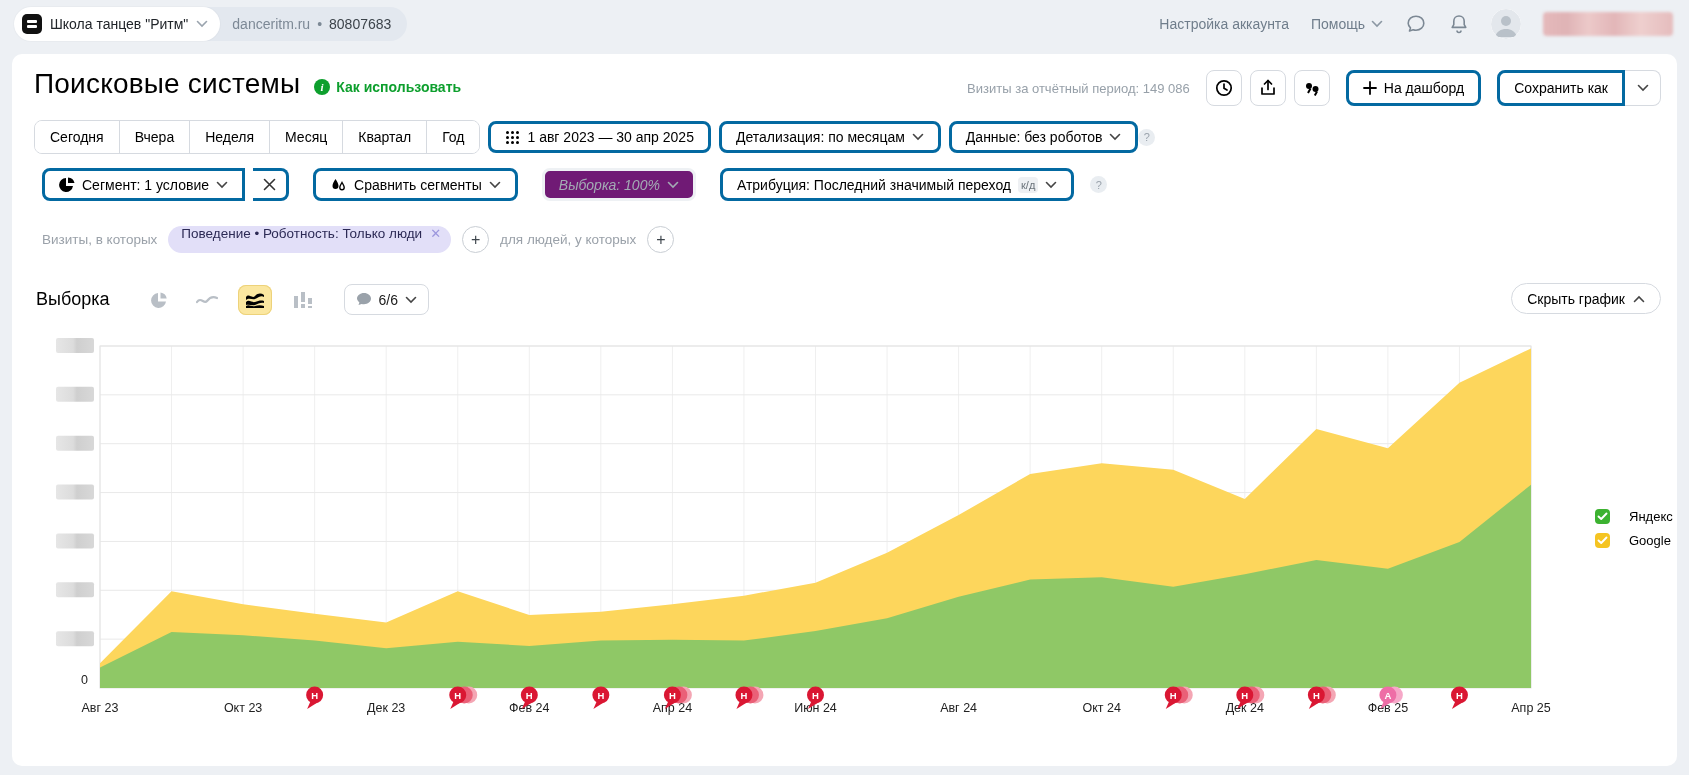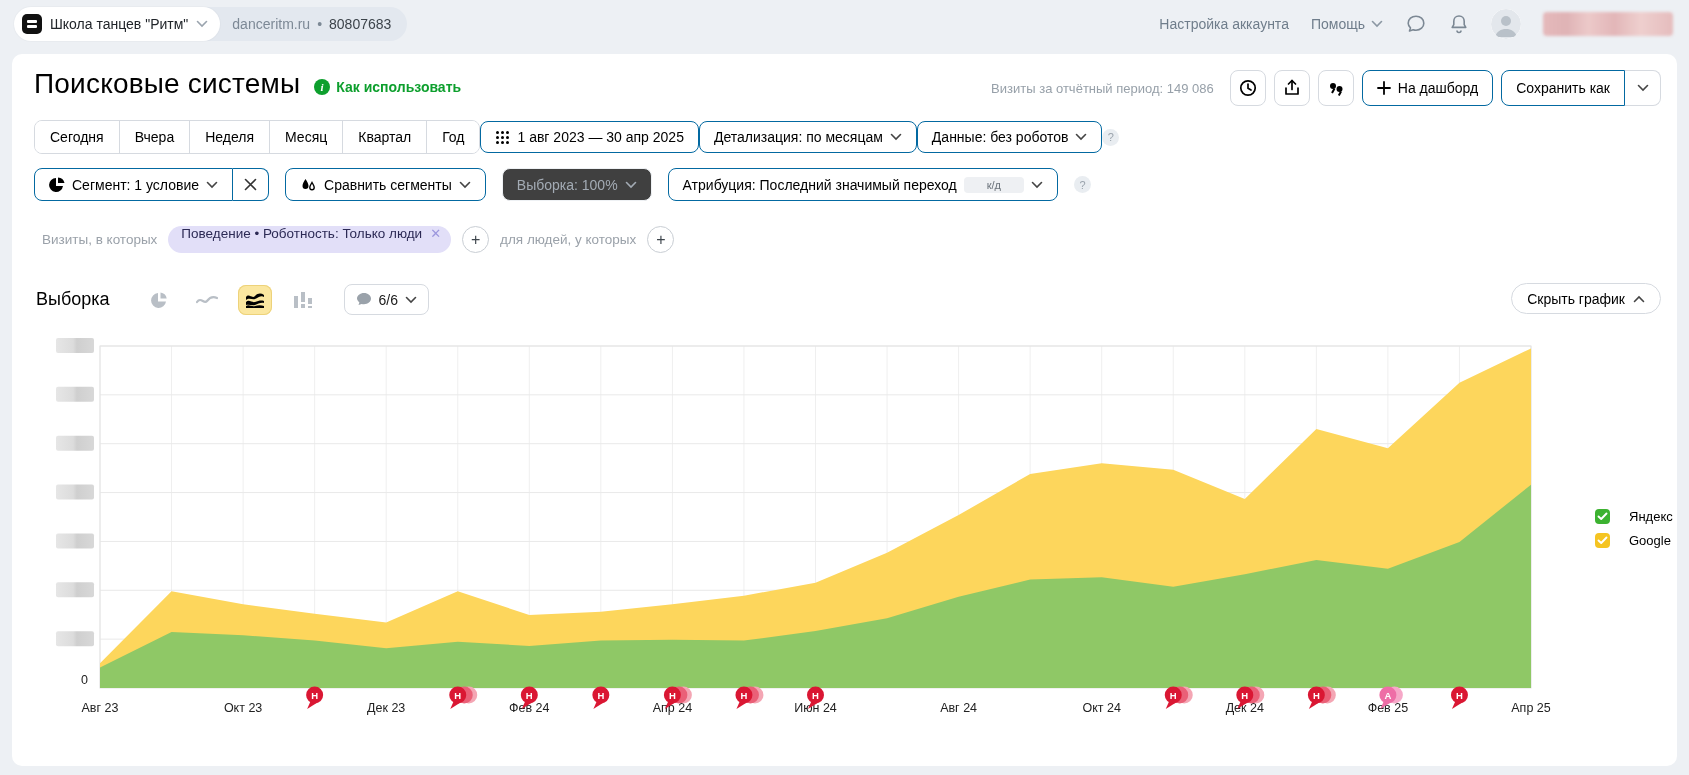--- a/index.html
+++ b/index.html
@@ -29,37 +29,37 @@
   
   .card { position:absolute; left:12px; top:54px; width:1665px; height:712px; background:#fff; border-radius:10px; }
   
   .hdr { position:absolute; left:22px; top:14px; display:flex; align-items:center; gap:14px; }
   .page-title { font-size:28px; font-weight:400; color:#000; letter-spacing:.2px; }
   .howto { display:flex; align-items:center; gap:6px; cursor:pointer; margin-top:6px; }
   .howto span { color:#0d9f2d; font-size:14px; font-weight:700; }
   .hdr-right { position:absolute; right:16px; top:16px; display:flex; align-items:center; gap:8px; }
   .visits-summary { font-size:13px; color:#97a0a9; margin-right:8px; }
   .iconbtn { width:36px; height:36px; border:1px solid #d6dae0; border-radius:8px; background:#fff; display:flex; align-items:center; justify-content:center; cursor:pointer; }
-  .btn { height:36px; border:1px solid #0369a1; border-radius:8px; background:#fff; display:flex; align-items:center; gap:7px; padding:0 14px; font-size:14px; color:#000; cursor:pointer; white-space:nowrap; }
+  .btn { height:36px; border:3px solid #0369a1; border-radius:8px; background:#fff; display:flex; align-items:center; gap:7px; padding:0 14px; font-size:14px; color:#000; cursor:pointer; white-space:nowrap;margin-left:8px; }
   .split { display:flex; align-items:stretch; }
   .split .main { border-radius:8px 0 0 8px; }
   .split .dd { width:36px; border:1px solid #d6dae0; border-left:none; border-radius:0 8px 8px 0; background:#fff; display:flex; align-items:center; justify-content:center; cursor:pointer; }
   
   .row1 { position:absolute; left:22px; top:66px; display:flex; align-items:center; }
   .row1 .btn, .seg-btn { height:32px; }
   .presets { display:flex; border:1px solid #d6dae0; border-radius:8px; overflow:hidden; }
   .seg-btn { background:#fff; border:none; border-right:1px solid #d6dae0; padding:0 15px; font-size:14px; display:flex; align-items:center; cursor:pointer; font-family:inherit; color:#000; }
   .seg-btn:last-child { border-right:none; }
   .row2 { position:absolute; left:22px; top:114px; display:flex; align-items:center; gap:16px; }
   .row2 .btn { height:33px; }
   .joined { display:flex; }
   .joined .btn:first-child { border-radius:8px 0 0 8px; }
   .joined .btn:last-child { border-radius:0 8px 8px 0; border-left:none; width:36px; justify-content:center; padding:0; }
-  .btn.disabled { background:#404040; border-color:#eef1f4; color:#a3abb4; cursor:default; }
-  .badge { background:#eef0f3; color:#6b737b; border-radius:4px; font-size:11px; padding:2px 23px; }
+  .btn.disabled { background:#701a75; border-color:#eef1f4; color:#a3abb4; cursor:default;font-style:italic; }
+  .badge { background:#eef0f3; color:#6b737b; border-radius:4px; font-size:11px; padding:2px 3px; }
   .qmark { width:17px; height:17px; border-radius:50%; background:#e9edf1; color:#9aa3ac; font-size:11px; display:flex; align-items:center; justify-content:center; cursor:pointer; }
   
   .row3 { position:absolute; left:30px; top:172px; display:flex; align-items:center; gap:11px; font-size:13.5px; color:#9aa1a9; }
   .chip { background:#e2dff8; color:#2c2a55; border-radius:14px; height:27px; display:flex; align-items:center; gap:8px; padding:0 10px 12px 13px; font-size:13.5px; cursor:pointer; }
   .chip .x { color:#9b96dd; font-size:13px; cursor:pointer; }
   .plus-circle { width:27px; height:27px; border:1px solid #c9ced4; border-radius:50%; display:flex; align-items:center; justify-content:center; color:#3e454c; font-size:16px; cursor:pointer; background:#fff; }
   
   .ctrls { position:absolute; left:24px; top:230px; display:flex; align-items:center; gap:14px; }
   .metric-label { font-size:18px; color:#000; margin-right:18px; }
   .ctype { width:34px; height:30px; border-radius:8px; display:flex; align-items:center; justify-content:center; cursor:pointer; }

